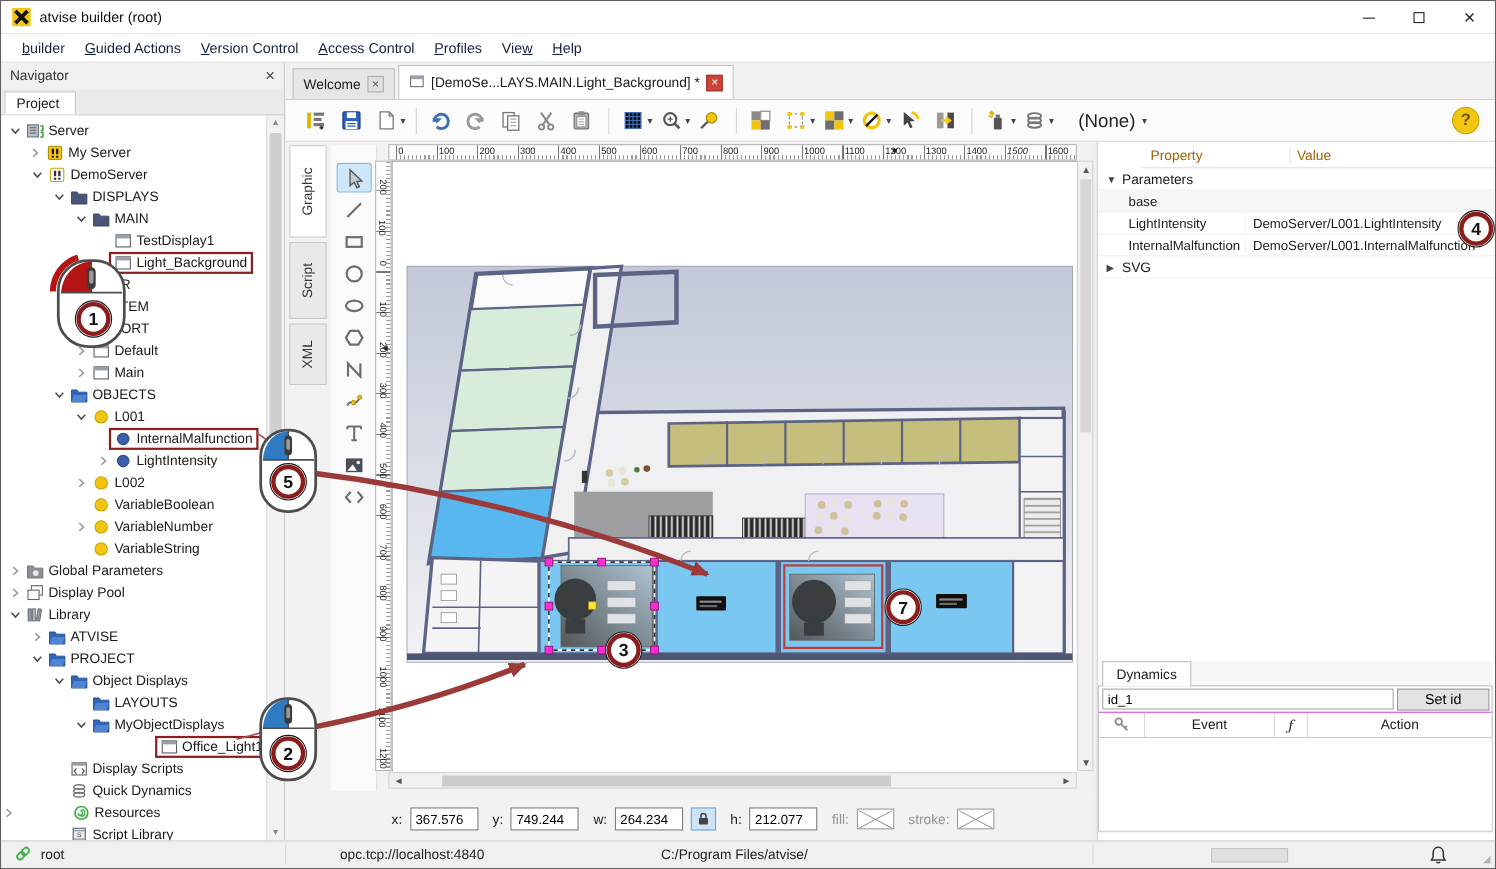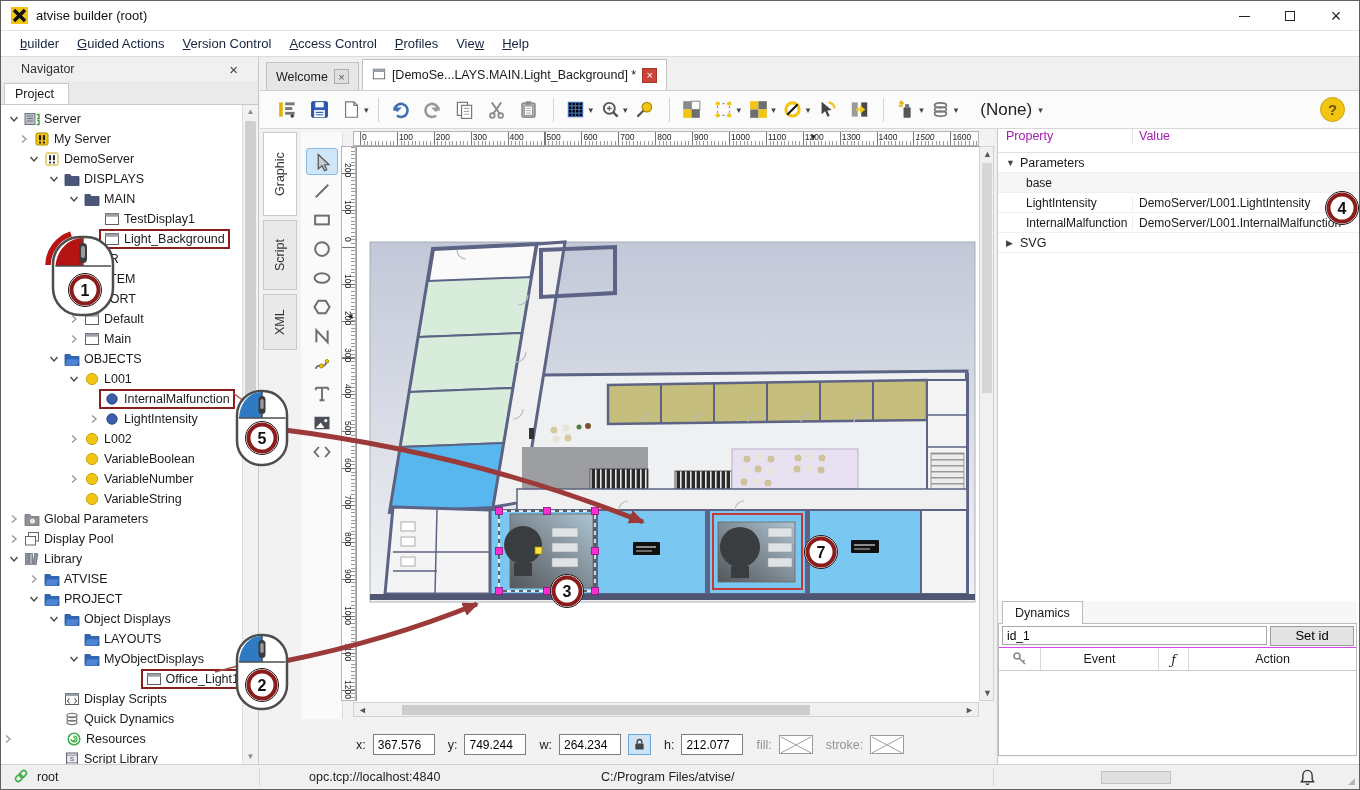--- a/index.html
+++ b/index.html
@@ -15,21 +15,21 @@
   .winbtn { width:46px; height:30px; display:flex; align-items:center; justify-content:center; color:#222; font-size:15px; }
   .winbtn .minglyph { width:11px; height:1px; background:#222; display:block; }
   .winbtn .maxglyph { width:10px; height:10px; border:1px solid #222; display:block; }
 
   
   .menubar { position:absolute; left:0; top:30px; width:100%; height:26px; background:#fff; border-bottom:1px solid #dcdcdc; display:flex; align-items:center; padding-left:10px; }
   .menu-item { padding:4px 9px; font-size:13px; color:#16233f; }
 
   
   .navigator { position:absolute; left:0; top:56px; width:258px; bottom:25px; background:#f0f0f0; border-right:1px solid #c9c9c9; }
-  .nav-header { height:24px; display:flex; align-items:center; padding:0 20px; font-size:12.5px; color:#333; }
+  .nav-header { height:24px; display:flex; align-items:center; padding:0 8px; font-size:12.5px; color:#333; }
   .nav-close { margin-left:auto; font-size:15px; color:#444; }
   .nav-tabs { height:24px; border-bottom:1px solid #c9c9c9; display:flex; padding-left:3px; background:#eaeaea; }
   .nav-tab { background:#fff; border:1px solid #c9c9c9; border-bottom:none; padding:3px 14px 0 10px; font-size:12.5px; margin-top:2px; }
   .tree { position:absolute; left:0; top:48px; right:16px; bottom:0; background:#fff; overflow:hidden; padding-top:4px; }
   .tree-row { height:20px; display:flex; align-items:center; white-space:nowrap; }
   .tree-exp { width:14px; height:14px; flex:none; display:flex; align-items:center; justify-content:center; }
   .row-inner { display:inline-flex; align-items:center; gap:4px; padding:0 3px; }
   .tree-row.boxed .row-inner { outline:2px solid #8c1d1d; }
   .tree-icon { width:16px; height:16px; flex:none; }
   .nav-scroll { position:absolute; right:0; top:48px; width:16px; bottom:0; background:#f2f2f2; border-left:1px solid #ddd; }
@@ -83,21 +83,21 @@
   .coordbar label { font-size:12.5px; color:#222; margin-left:6px; }
   .coordbar label.dim { color:#949494; }
   .coord-input { width:62px; height:21px; border:1px solid #7e7e7e; font-size:12px; padding:0 4px; font-family:"Liberation Sans",sans-serif; background:#fff; }
   .lock-btn { width:23px; height:21px; background:#cfe3f6; border:1px solid #6fa6d8; display:flex; align-items:center; justify-content:center; }
   .xbox { width:34px; height:19px; background:#fff; border:1px solid #9a9a9a; position:relative; }
   .xbox svg { position:absolute; inset:0; }
 
   
   .right-panel { position:absolute; left:996px; top:128px; right:0; bottom:25px; background:#fff; border-left:1px solid #c9c9c9; }
   .props { position:absolute; inset:0 0 auto 0; }
-  .prop-header { display:flex; height:24px; border-bottom:1px solid #e0e0e0; font-size:12.5px; color:#a21caf; align-items:flex-start; }
+  .prop-header { display:flex; height:24px; border-bottom:1px solid #e0e0e0; font-size:12.5px; color:#a16207; align-items:center;margin-left:40px; }
   .prop-col1 { width:134px; padding-left:8px; }
   .prop-col2 { flex:1; padding-left:6px; border-left:1px solid #e4e4e4; }
   .prop-row { display:flex; height:20px; align-items:center; font-size:12px; border-bottom:1px solid #f0f0f0; }
   .prop-row .pr-label { width:134px; padding-left:8px; display:flex; align-items:center; gap:4px; white-space:nowrap; }
   .prop-row .pr-value { flex:1; padding-left:6px; border-left:1px solid #eee; white-space:nowrap; overflow:hidden; }
   .prop-row.group .pr-label { font-size:12.5px; }
   .prop-row.shade { background:#f6f6f6; }
   .chev { font-size:9px; color:#444; width:10px; display:inline-block; }
   .pr-indent { display:inline-block; width:16px; }
 
@@ -176,21 +176,21 @@
           </span>
           <span class="row-inner">
             <span class="tree-icon"><svg width="16" height="16" viewBox="0 0 16 16">
                 <rect x="1" y="2.5" width="10" height="11" fill="#b9bec6" stroke="#70757d"></rect>
                 <path d="M3,5h6M3,7.5h6M3,10h6" stroke="#70757d"></path>
                 <path d="M12.5,3.5h2.5v4h-2M12.5,13.5h2.5v-4h-2" stroke="#45a545" stroke-width="1.5" fill="none"></path>
               </svg></span>
             <span>Server</span>
           </span>
         </div>
-        <div class="tree-row" style="padding-left: 16px;">
+        <div class="tree-row" style="padding-left: 24px;">
           <span class="tree-exp">
             <svg width="12" height="12" viewBox="0 0 12 12">
               <path d="M4,2.5 L8,6 L4,9.5" fill="none" stroke="#9a9a9a" stroke-width="1.4"></path>
             </svg>
           </span>
           <span class="row-inner">
             <span class="tree-icon"><svg width="16" height="16" viewBox="0 0 16 16">
                 <rect x="2" y="2" width="12" height="12" rx="1.5" fill="#f3c614" stroke="#a98c00"></rect>
                 <rect x="5" y="4.2" width="2.1" height="5" fill="#1d1d1d"></rect>
                 <rect x="8.9" y="4.2" width="2.1" height="5" fill="#1d1d1d"></rect>

